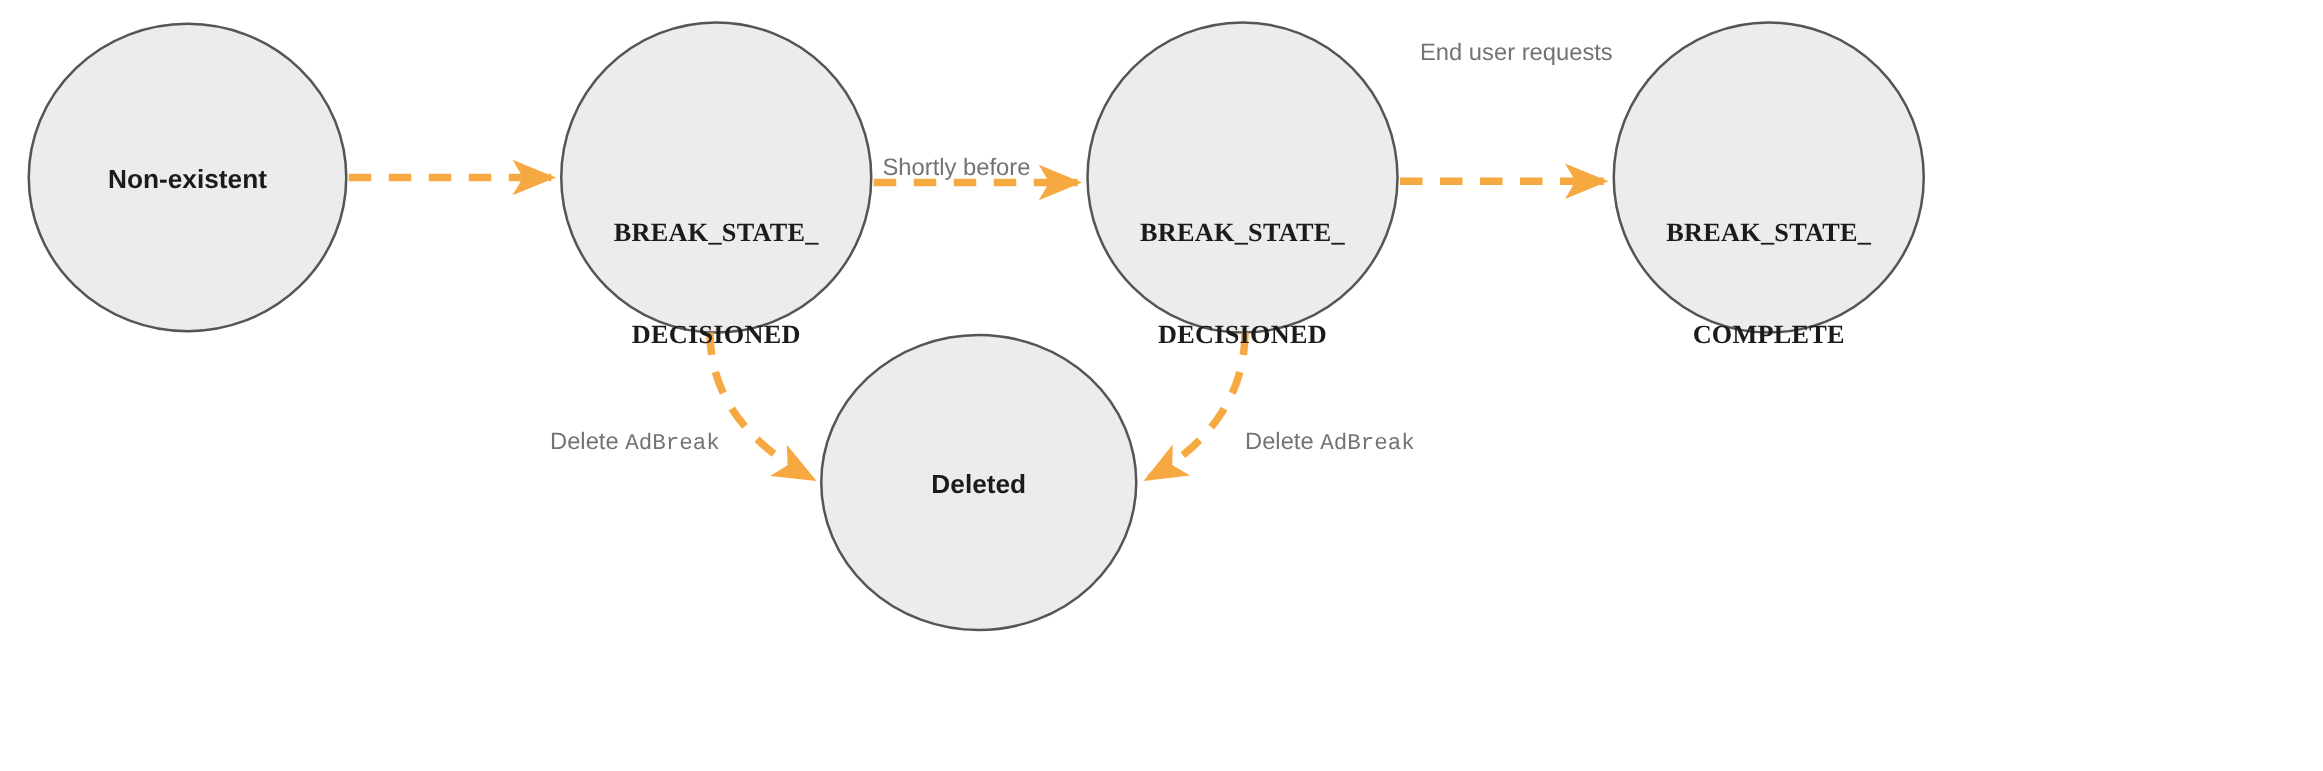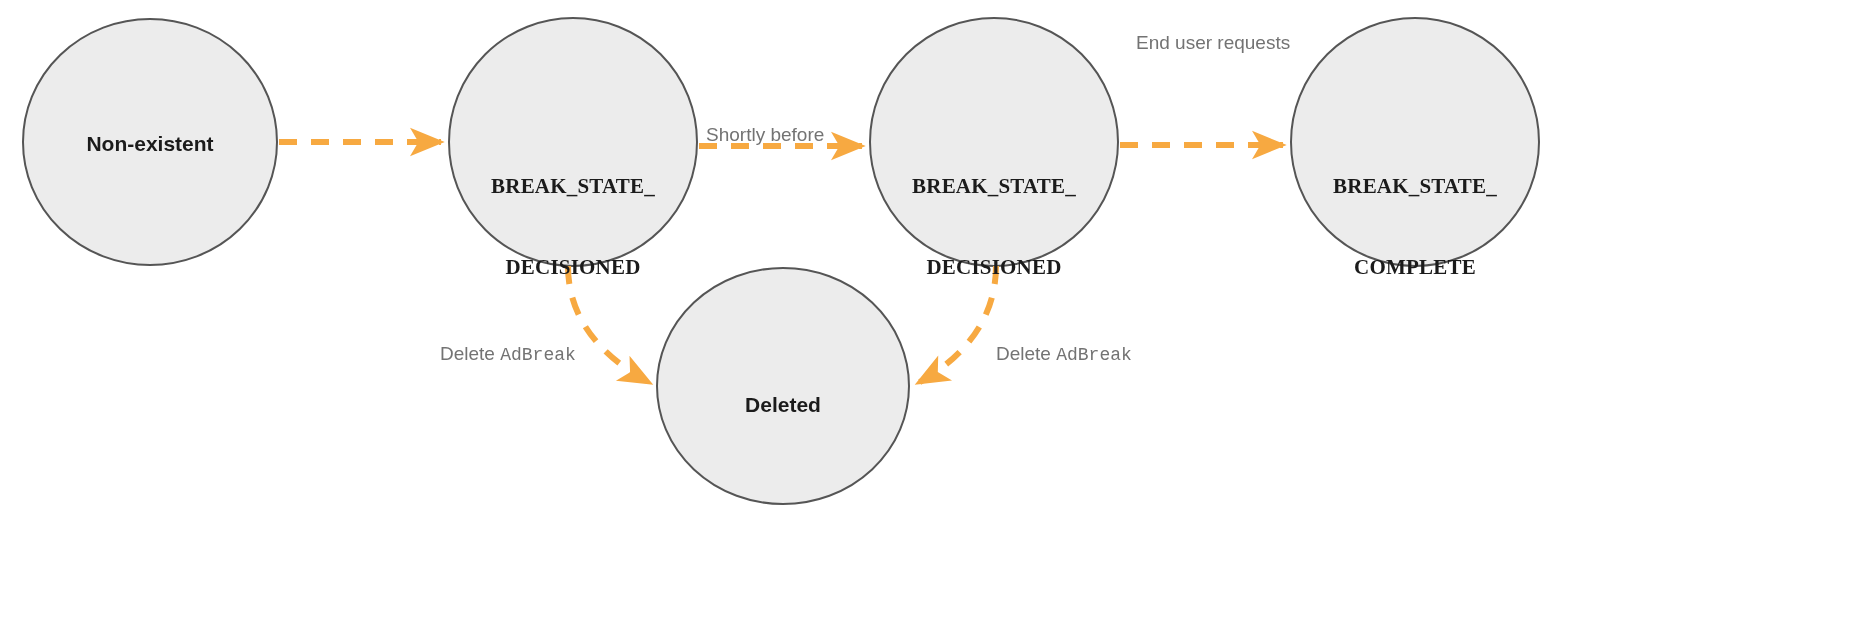--- a/index.html
+++ b/index.html
@@ -104,21 +104,21 @@
   <div class="node-label mono" style="left:874px;top:118px;width:240px;">
     <div>BREAK_STATE_</div>
     <div>DECISIONED</div>
   </div>
 
   <div class="node-label mono" style="left:1295px;top:118px;width:240px;">
     <div>BREAK_STATE_</div>
     <div>COMPLETE</div>
   </div>
 
-  <div class="node-label sans" style="left:673px;top:374px;width:220px;margin-top:17px;">Deleted</div>
+  <div class="node-label sans" style="left:673px;top:374px;width:220px;">Deleted</div>
 
 
   <div class="edge-label lbl-left" style="left:706px;top:74px;width:250px;margin-top:48px;"><div><span>Shortly before</span></div></div>
 
   <div class="edge-label lbl-left" style="left:1136px;top:30px;width:220px;"><div><span>End user requests</span></div></div>
 
   <div class="edge-label lbl-left" style="left:440px;top:341px;width:200px;"><div><span>Delete </span><span class="code">AdBreak</span></div></div>
 
   <div class="edge-label lbl-left" style="left:996px;top:341px;width:200px;"><div><span>Delete </span><span class="code">AdBreak</span></div></div>
 

